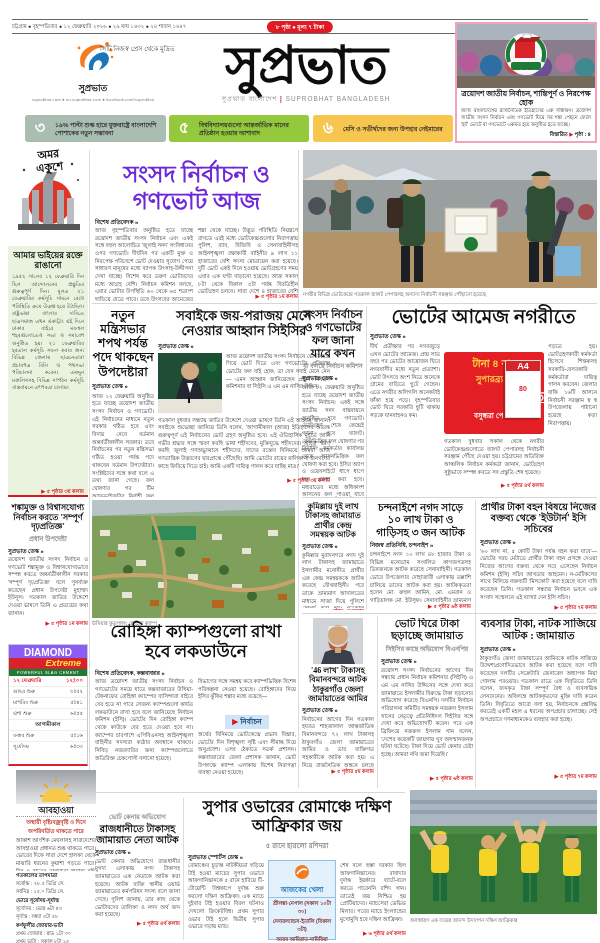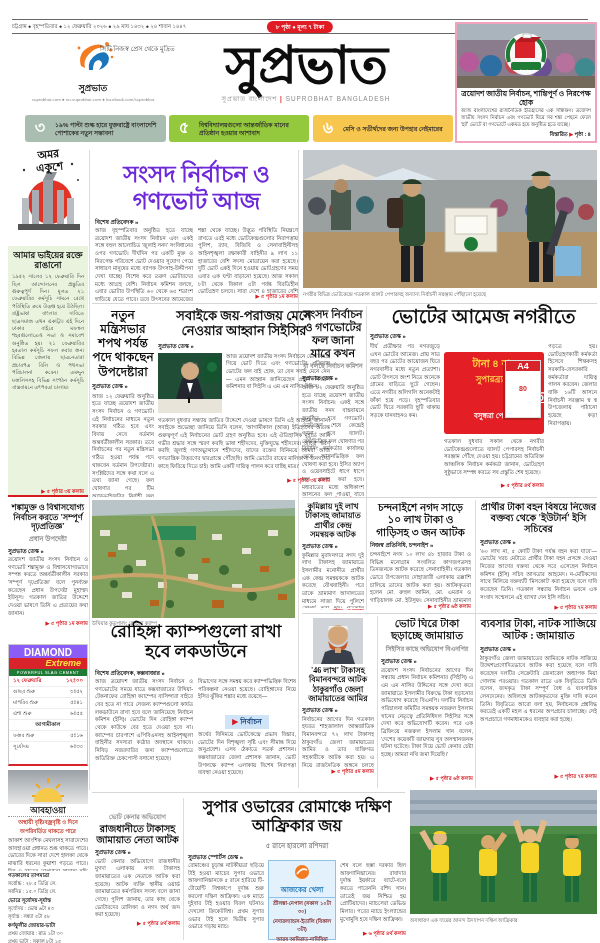--- a/index.html
+++ b/index.html
@@ -184,21 +184,21 @@
     <div style="display:flex;justify-content:space-between;font-size:5.2px;color:#222;padding:1px 4px;border-bottom:1px solid #eee;">
       <span>ফজর শুরু</span>
         <span>৫ঃ১৬</span>
     </div>
     <div style="display:flex;justify-content:space-between;font-size:5.2px;color:#222;padding:1px 4px;">
       <span>সূর্যোদয়</span>
         <span>৬ঃ৩৩</span>
     </div>
   </div>
 
-  <div class="abs" style="left:8px;top:770px;width:80px;height:173px;overflow:hidden;">
+  <div class="abs" style="left:16px;top:770px;width:80px;height:173px;overflow:hidden;">
     <div style="position:relative;height:34px;background:linear-gradient(#9aa0a6,#e8e8e8);">
       <span style="position:absolute;left:22px;top:6px;">
         <svg width="36" height="26" viewBox="0 0 36 26">
           <g stroke="#f2a71b" stroke-width="2">
             <line x1="18" y1="2" x2="18" y2="7"></line>
               <line x1="6" y1="8" x2="10" y2="12"></line>
               <line x1="30" y1="8" x2="26" y2="12"></line>
             <line x1="2" y1="20" x2="8" y2="20"></line>
               <line x1="34" y1="20" x2="28" y2="20"></line>
           </g>

